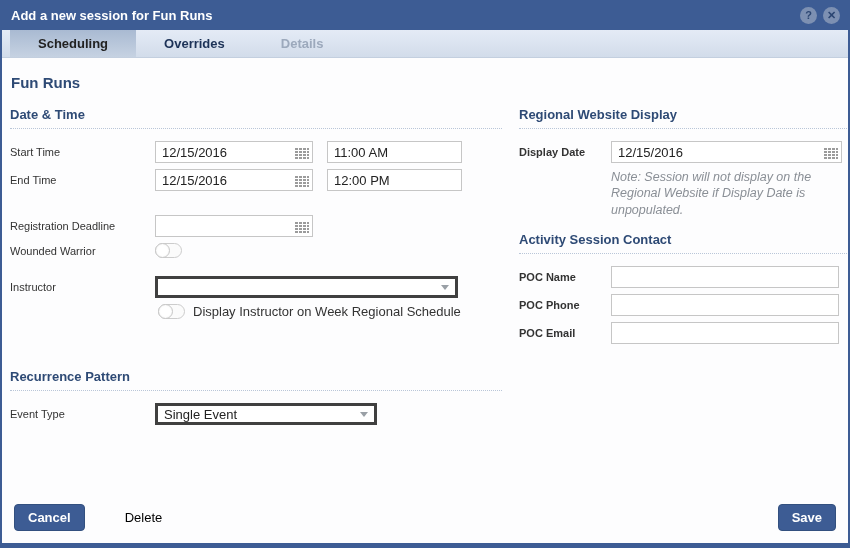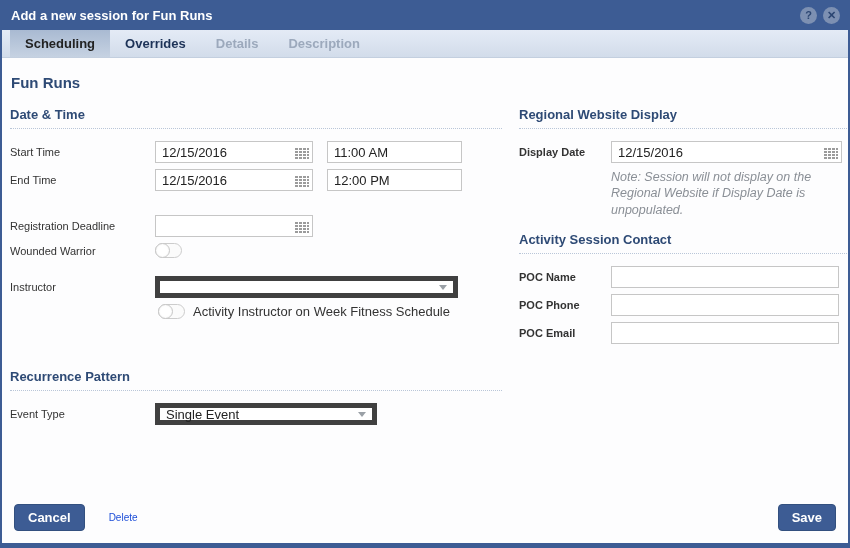--- a/index.html
+++ b/index.html
@@ -24,21 +24,21 @@
     text-align:center; margin-left:6px; cursor:pointer; flex:none;
   }
 
   
   .tabbar {
     height:28px; background:linear-gradient(#e4ebf6,#d2dcea);
     display:flex; align-items:stretch; padding-left:8px; flex:none;
     border-bottom:1px solid #c3cfdf;
   }
   .tab {
-    font-size:13px; font-weight:bold; padding:0 15px; line-height:28px; cursor:pointer;
+    font-size:13px; font-weight:bold; padding:0 28px; line-height:28px; cursor:pointer;
   }
   .tab.active { background:linear-gradient(#a9bad2,#c6d2e2); color:#222; }
   .tab.enabled { color:#1c3257; }
   .tab.disabled { color:#9ca9bc; cursor:default; }
 
   
   .content { flex:1; padding:10px 10px 0 8px; background:#fdfdfe; overflow:hidden; }
   .page-heading { font-size:15px; font-weight:bold; color:#2e4a75; margin:6px 0 16px 1px; }
 
   .columns { display:flex; }
@@ -65,21 +65,21 @@
     position:absolute; right:4px; top:5px; width:14px; height:12px; cursor:pointer;
     display:inline-block;
   }
   .w-date { width:158px; }
   .w-time { width:135px; margin-left:14px; }
   .w-rdate { width:158px; }
   .w-ddate { width:231px; }
   .w-poc { width:228px; }
 
   .select {
-    height:22px; border:5px solid #404040; background:#fff;
+    height:22px; border:3px solid #404040; background:#fff;
     display:flex; align-items:center; font-size:13px; color:#222;
     padding:0 6px; position:relative; cursor:pointer;
   }
   .select .sel-value { flex:1; white-space:nowrap; overflow:hidden; }
   .chev { flex:none; width:0; height:0; border-left:4px solid transparent; border-right:4px solid transparent; border-top:5px solid #9aa0a6; }
   .w-instructor { width:303px; }
   .w-eventtype { width:222px; }
 
   .toggle {
     width:27px; height:15px; border:1px solid #cccccc; border-radius:8px; background:#fbfbfb;
@@ -95,44 +95,43 @@
     font-size:12.5px; font-style:italic; color:#8a8f96;
     margin:3px 0 0 92px; width:252px; line-height:1.3;
   }
 
   .spacer-18 { height:18px; }
   .spacer-12 { height:12px; }
   .spacer-14 { height:14px; }
   .spacer-44 { height:44px; }
 
   
-  .footer { flex:none; height:44px; display:flex; align-items:center; padding:0 12px 8px 12px; background:#fdfdfe; }
+  .footer { flex:none; height:44px; display:flex; align-items:center; padding:0 12px 8px 12px; background:#fdfdfe;gap:16px; }
   .btn {
     background:#3d5c94; border:1px solid #33507f; border-radius:4px; color:#fff;
     font:bold 13px "Liberation Sans",sans-serif; padding:5px 13px; cursor:pointer;
   }
-  .link-btn { font-size:10px; color:#1d4ed8; margin-left:24px; cursor:pointer; }
+  .link-btn { font-size:13px; color:#000000; margin-left:24px; cursor:pointer; }
   .footer .grow { flex:1; }
 </style>
 </head>
 <body>
 
 <div class="dialog">
 
   <div class="titlebar">
     <span class="title">Add a new session for Fun Runs</span>
     <span class="tb-icon">?</span>
     <span class="tb-icon">✕</span>
   </div>
 
   <div class="tabbar">
     <div class="tab active">Scheduling</div>
     <div class="tab enabled">Overrides</div>
     <div class="tab disabled">Details</div>
-    <div class="tab disabled">Description</div>
   </div>
 
   <div class="content">
     <div class="page-heading">Fun Runs</div>
 
     <div class="columns">
 
       <div class="col-left">
         <div class="section-heading">Date &amp; Time</div>
 
@@ -235,21 +234,21 @@
           <div class="select w-instructor">
             <span class="sel-value"></span>
             <span class="chev"></span>
           </div>
         </div>
 
         <div class="field-row" style="margin-left:148px;">
           <span class="toggle">
               <span class="knob"></span>
             </span>
-          <span class="toggle-label">Activity Instructor on Week Fitness Schedule</span>
+          <span class="toggle-label">Display Instructor on Week Regional Schedule</span>
         </div>
 
         <div class="spacer-44"></div>
 
         <div class="section-heading">Recurrence Pattern</div>
 
         <div class="field-row">
           <span class="flabel">Event Type</span>
           <div class="select w-eventtype">
             <span class="sel-value">Single Event</span>

